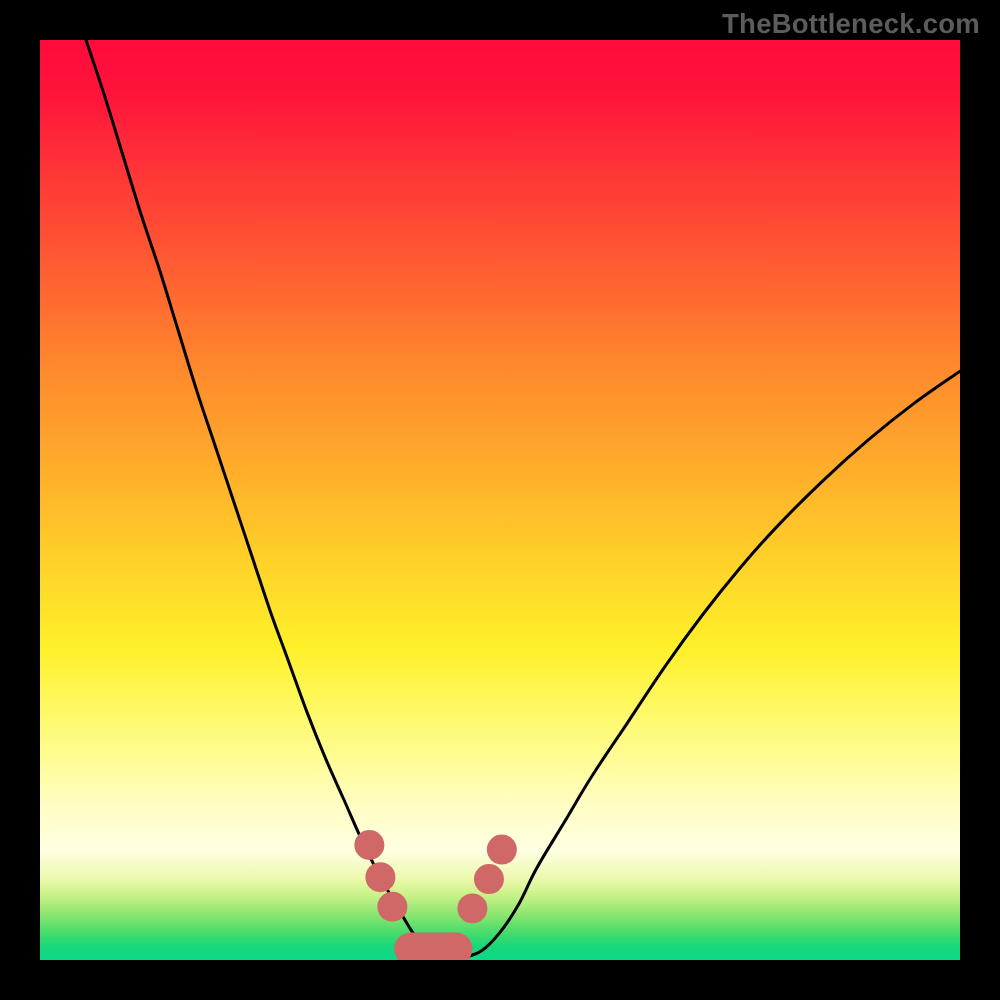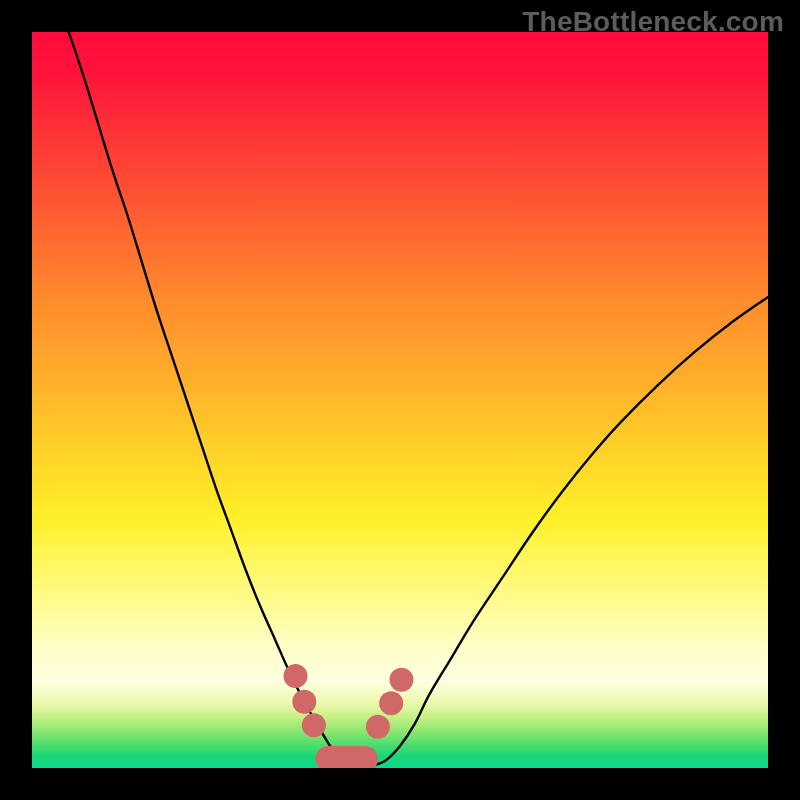--- a/index.html
+++ b/index.html
@@ -50,21 +50,21 @@
       #48dc6c 97%,
       #18d77a 98.5%,
       #0cd98a 100%
     );
   }
   .watermark {
     position: absolute;
     top: 6px;
     right: 16px;
     font-family: Arial, Helvetica, sans-serif;
-    font-size: 28px;
+    font-size: 22px;
     font-weight: 600;
     color: #5c5c5c;
     letter-spacing: 0.2px;
     user-select: none;
   }
   svg.curve {
     position: absolute;
     inset: 0;
   }
 </style>

